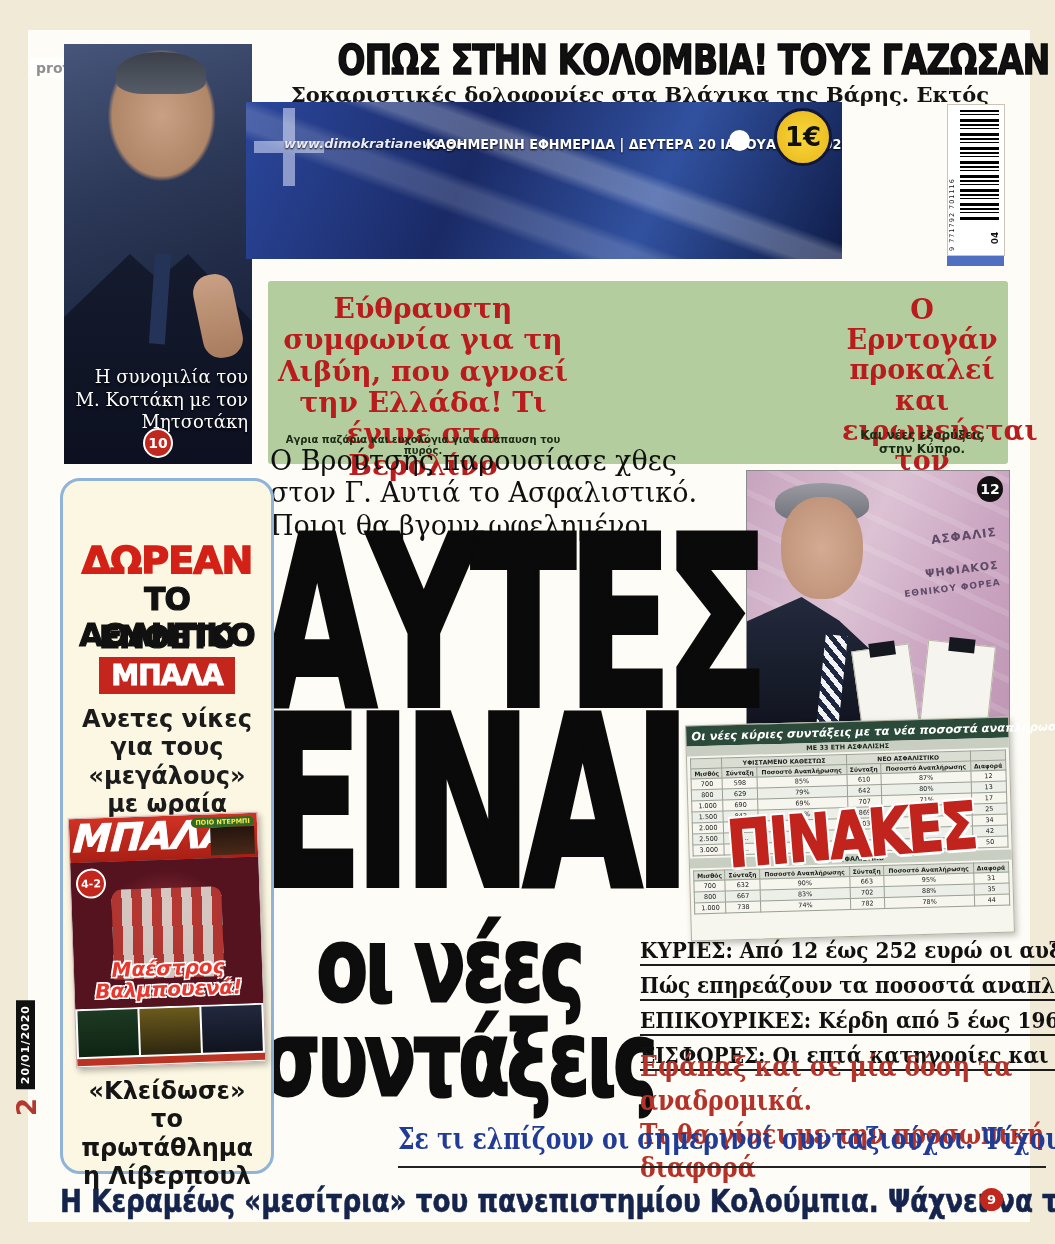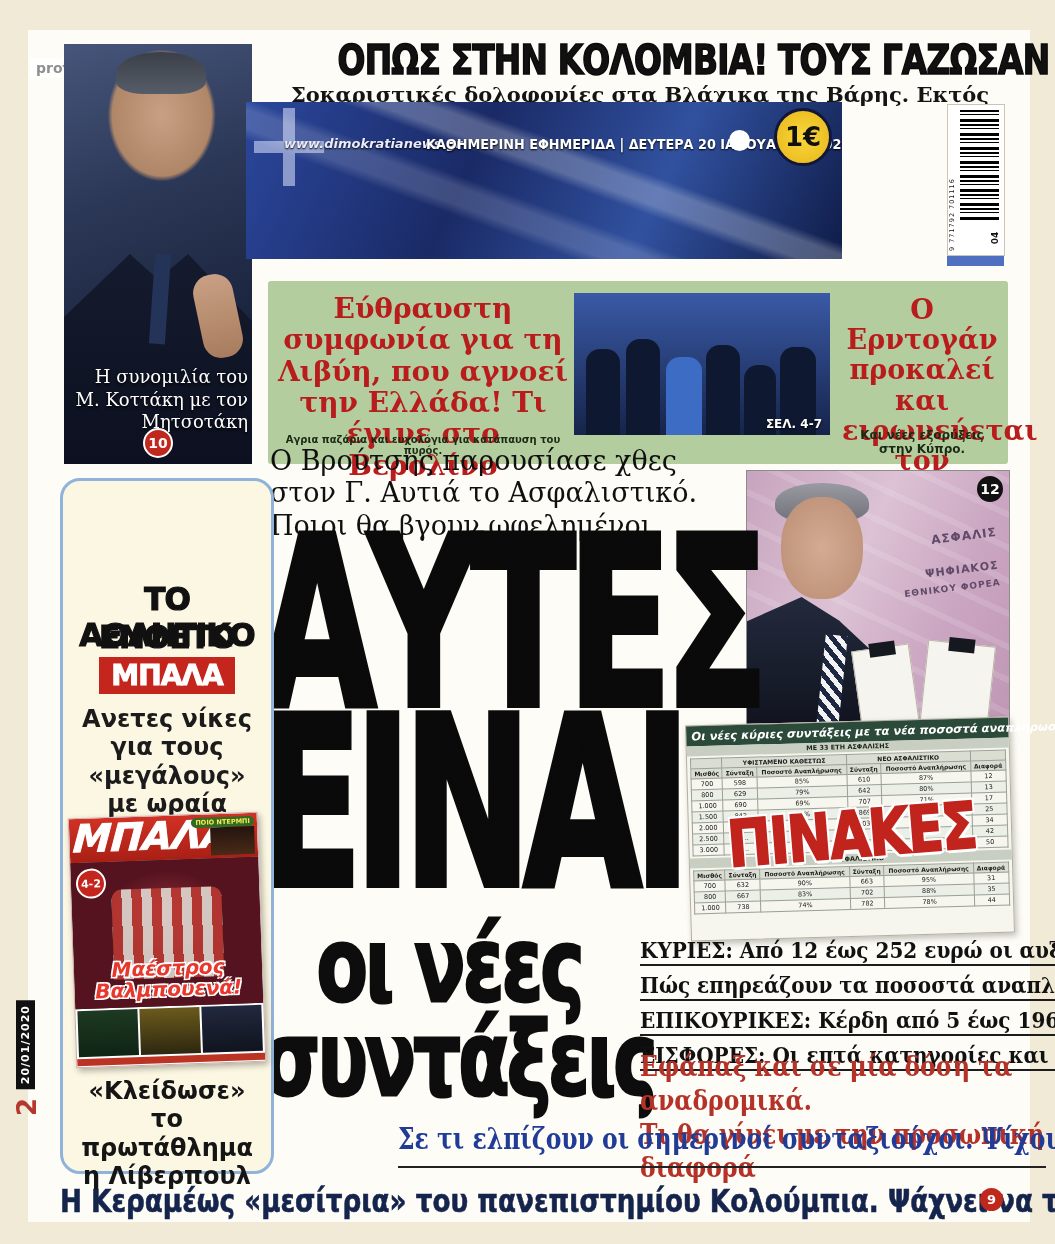--- a/index.html
+++ b/index.html
@@ -200,29 +200,20 @@
   <div class="abs barcode">
     <div class="bc-num">9 771792 701116</div>
     <div class="bc-bars"></div>
     <div class="bc-issue">04</div>
   </div>
   <div class="abs bc-strip"></div>
 
   <div class="abs berlin">
     <div class="ber-h ber-hl">Εύθραυστη συμφωνία για τη Λιβύη, που αγνοεί την Ελλάδα! Τι έγινε στο Βερολίνο</div>
     <div class="ber-cl">Αγρια παζάρια και ευχολόγια για κατάπαυση του πυρός.</div>
-    <div class="ber-photo">
-      <div class="sil" style="left:12px;width:34px;height:86px;"></div>
-      <div class="sil" style="left:52px;width:34px;height:96px;"></div>
-      <div class="sil" style="left:92px;width:36px;height:78px;background:#3d6cc5;"></div>
-      <div class="sil" style="left:132px;width:34px;height:90px;"></div>
-      <div class="sil" style="left:170px;width:32px;height:70px;"></div>
-      <div class="sil" style="left:206px;width:36px;height:88px;"></div>
-      <div class="ber-sel">ΣΕΛ. 4-7</div>
-    </div>
     <div class="ber-h ber-hr">Ο Ερντογάν προκαλεί και ειρωνεύεται τον Κυριάκο</div>
     <div class="ber-cr">Και νέες εξορύξεις στην Κύπρο.</div>
   </div>
 
   <div class="abs kicker">Ο Βρούτσης παρουσίασε χθες στον Γ. Αυτιά το Ασφαλιστικό. Ποιοι θα βγουν ωφελημένοι</div>
 
   <div class="abs aftias">
     <div class="af-hair"></div>
     <div class="af-face"></div>
     <div class="af-suit"></div>
@@ -376,20 +367,21 @@
   <div class="abs rednote">
     <div>Εφάπαξ και σε μία δόση τα αναδρομικά.</div>
     <div>Τι θα γίνει με την προσωπική διαφορά</div>
   </div>
   <div class="abs bluestrap">Σε τι ελπίζουν οι σημερινοί συνταξιούχοι. Ψίχουλα αντί για «ανάσα»</div>
   <div class="abs hrule"></div>
   <div class="abs bottomhead">Η Κεραμέως «μεσίτρια» του πανεπιστημίου Κολούμπια. Ψάχνει να τους βρει κτίριο</div>
   <div class="abs badge bh-badge">9</div>
 
   <div class="abs side">
+    <div class="sline s2">ΔΩΡΕΑΝ</div>
     <div class="sline s4">ΕΝΘΕΤΟ</div>
     <div class="sline s3">ΤΟ ΑΘΛΗΤΙΚΟ</div>
     <div class="sline s5"><span>ΜΠΑΛΑ</span></div>
     <div class="steaser">Ανετες νίκες για τους «μεγάλους» με ωραία μπάλα</div>
 
     <div class="cover">
       <div class="cv-band">
         <div class="cv-logo">ΜΠΑΛΑ</div>
         <div class="cv-pill">ΠΟΙΟ ΝΤΕΡΜΠΙ</div>
         <div class="cv-mini"></div>

